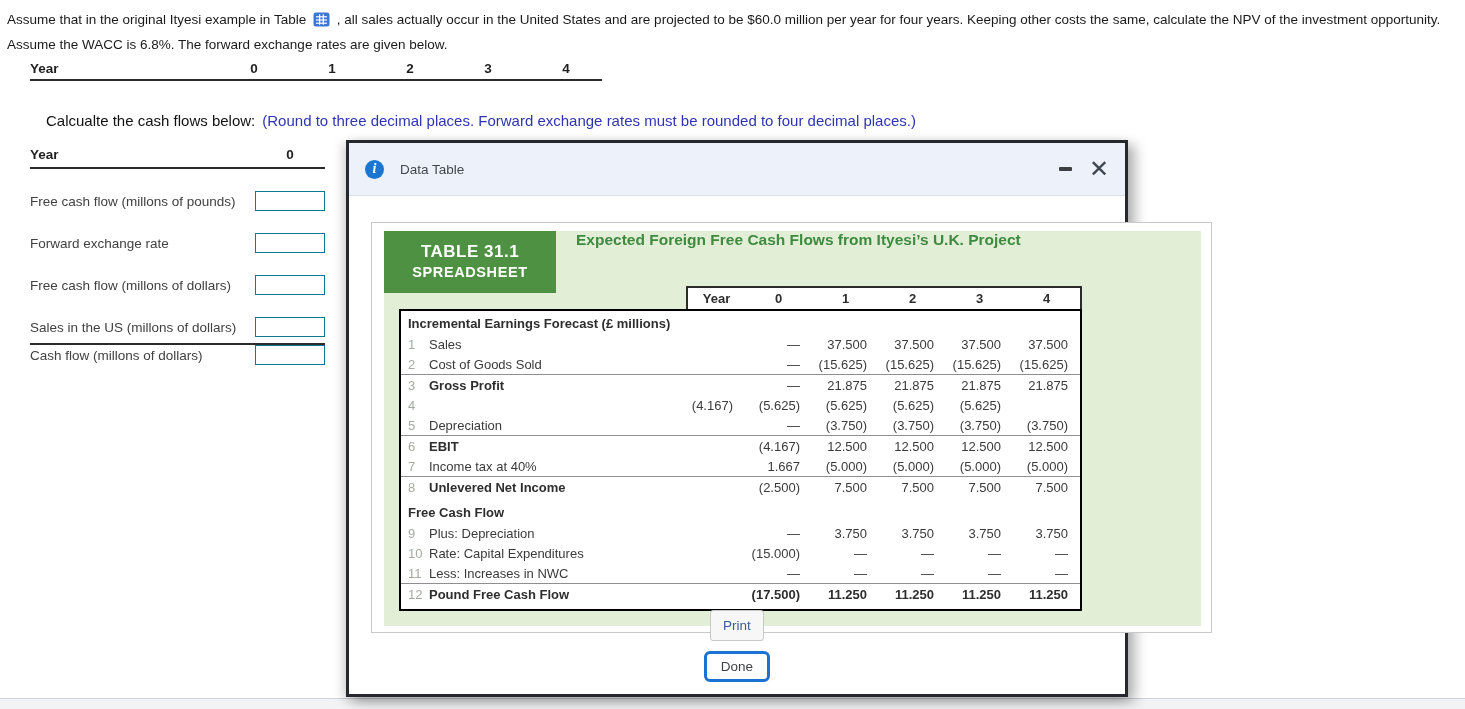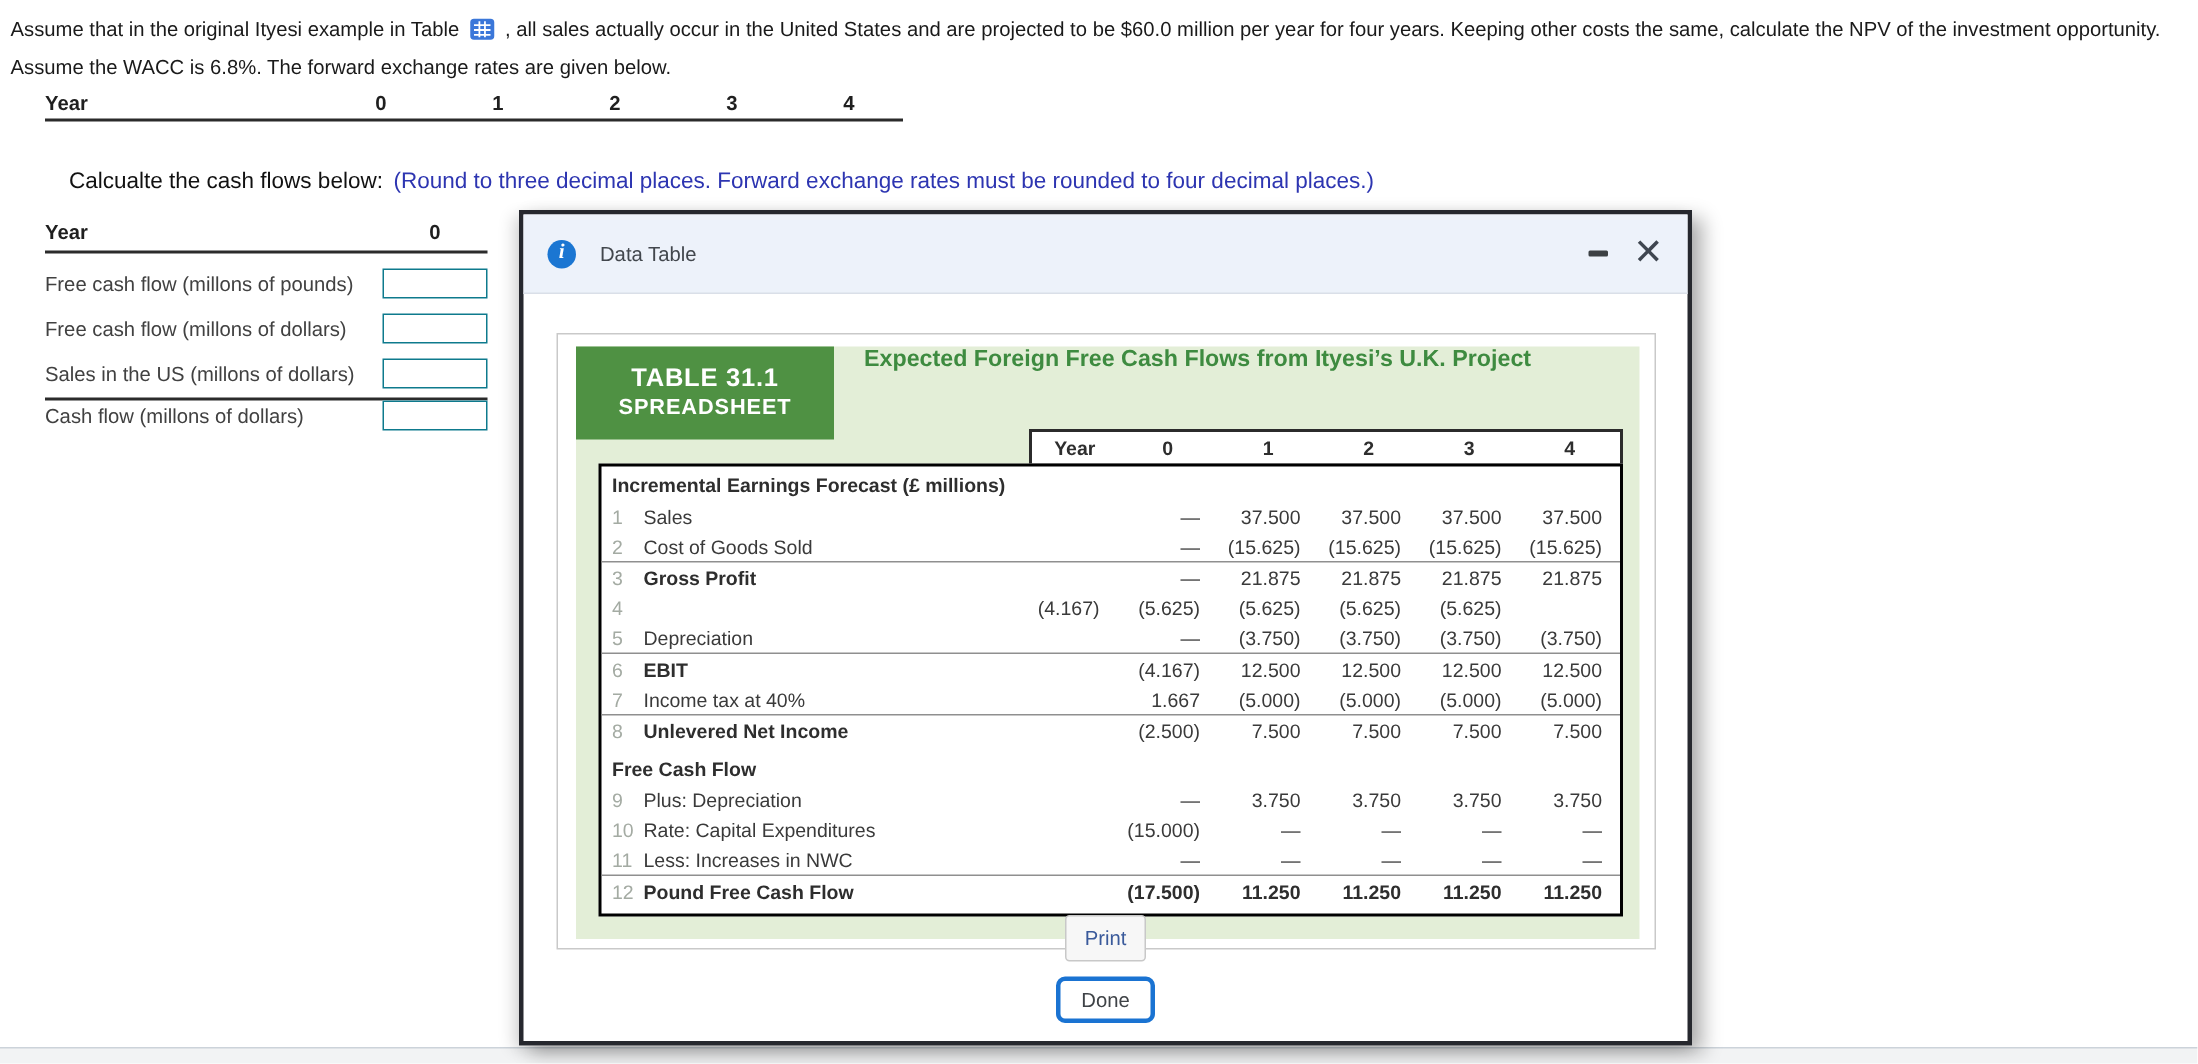--- a/index.html
+++ b/index.html
@@ -24,21 +24,21 @@
 
   
   .instruction{position:absolute;left:10px;top:112px;font-size:15px;color:#111;margin-left:36px;}
   .instruction .note{color:#2d35b1;margin-left:7px;}
 
   
   .answer-form{position:absolute;left:30px;top:147px;width:295px;font-size:13.5px;color:#414141;}
   .af-header{display:grid;grid-template-columns:1fr 70px;padding-bottom:5px;
     border-bottom:2px solid #2b2b2b;color:#1f1f1f;font-weight:bold;}
   .af-header .af-year{text-align:center;}
-  .af-row{display:grid;grid-template-columns:1fr 70px;align-items:center;margin-top:10px;}
+  .af-row{display:grid;grid-template-columns:1fr 70px;align-items:center;margin-top:22px;}
   .af-row.thick{border-top:2px solid #2b2b2b;padding-top:0;margin-top:6px;}
   .af-input{width:66px;height:18px;border:1px solid #0e7a8d;background:#fff;padding:0 1px;
     font-family:inherit;font-size:13px;}
 
   
   .page-bottom{position:absolute;left:0;top:698px;width:100%;height:11px;
     background:#f2f3f4;border-top:1px solid #ccd3da;z-index:1;}
 
   
   .modal{position:absolute;left:346px;top:140px;width:782px;height:557px;box-sizing:border-box;
@@ -48,21 +48,21 @@
     display:flex;align-items:center;padding:0 16px;}
   .info-icon{width:19px;height:19px;border-radius:50%;background:#1b76d2;color:#fff;
     display:flex;align-items:center;justify-content:center;
     font-family:"Liberation Serif",serif;font-style:italic;font-weight:bold;font-size:14px;flex:none;}
   .mh-title{margin-left:16px;font-size:13.5px;color:#42474d;}
   .mh-controls{margin-left:auto;display:flex;align-items:center;gap:17px;}
   .min-dash{width:13px;height:4px;background:#3c4043;border-radius:1px;display:inline-block;cursor:pointer;}
   .close-x{font-size:24px;color:#3f4650;line-height:1;cursor:pointer;}
 
   
-  .data-panel{position:absolute;left:22px;top:79px;width:733px;height:411px;box-sizing:border-box;
+  .data-panel{position:absolute;left:22px;top:79px;width:841px;height:411px;box-sizing:border-box;
     border:1px solid #c9c9c9;background:#fff;padding-left:32px;}
   .green-area{position:absolute;left:12px;top:8px;right:10px;bottom:6px;background:#e3eed7;}
 
   .badge{position:absolute;left:0;top:0;width:172px;height:62px;box-sizing:border-box;
     background:#4f9143;color:#fff;text-align:center;padding-top:11px;}
   .badge-l1{font-size:17px;font-weight:bold;letter-spacing:.5px;}
   .badge-l2{font-size:14.5px;font-weight:bold;letter-spacing:.6px;margin-top:2px;}
   .sheet-title{position:absolute;left:192px;top:0;font-size:15.5px;font-weight:bold;color:#3e8b40;}
 
   .year-box{position:absolute;left:302px;top:55px;width:396px;height:25px;box-sizing:border-box;
@@ -129,20 +129,24 @@
   <div class="af-header">
     <span>Year</span>
     <span class="af-year">0</span>
   </div>
   <div id="af-rows">
   <div class="af-row">
     <span class="af-label">Free cash flow (millons of pounds)</span>
     <input class="af-input" type="text" style="">
   </div>
 
+  <div class="af-row">
+    <span class="af-label">Forward exchange rate</span>
+    <input class="af-input" type="text" style="">
+  </div>
 
   <div class="af-row">
     <span class="af-label">Free cash flow (millons of dollars)</span>
     <input class="af-input" type="text" style="">
   </div>
 
   <div class="af-row">
     <span class="af-label">Sales in the US (millons of dollars)</span>
     <input class="af-input" type="text" style="">
   </div>

